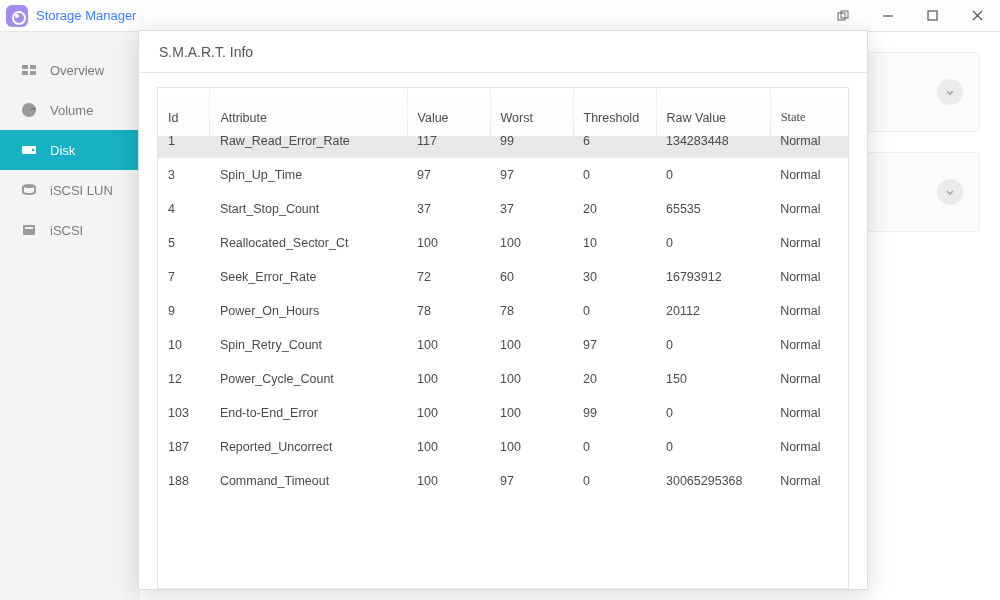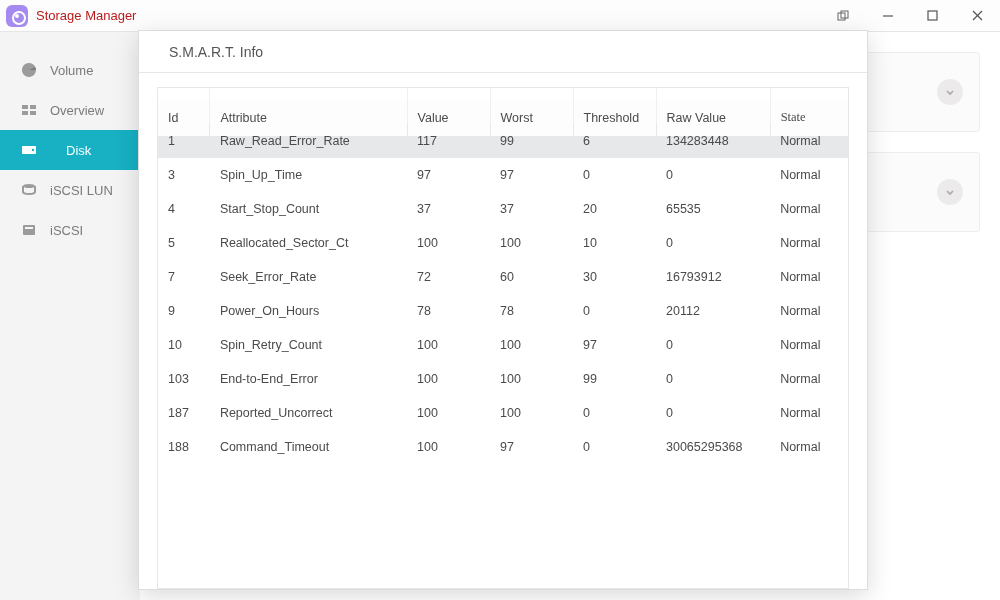--- a/index.html
+++ b/index.html
@@ -45,21 +45,21 @@
       content: "";
       position: absolute;
       width: 4px;
       height: 4px;
       top: 9px;
       left: 9px;
       border-radius: 50%;
       background: #fff;
     }
     .app-title {
-      color: #b91c1c;
+      color: #3b82f6;
       font-size: 13px;
       flex: 0 0 auto;
     }
     .titlebar-spacer {
       flex: 1;
     }
     .win-controls {
       display: flex;
       height: 100%;
     }
@@ -95,21 +95,20 @@
       width: 18px;
       height: 18px;
       margin-right: 12px;
       display: inline-flex;
       align-items: center;
       justify-content: center;
     }
     .side-item.active {
       background: #17b1c3;
       color: #fff;
-      gap: 16px;
     }
     .content {
       flex: 1;
       background: #fff;
       position: relative;
       overflow: hidden;
     }
     .bg-panel {
       margin: 20px;
       background: #fbfbfb;
@@ -141,21 +140,21 @@
       bottom: 10px;
       background: #fff;
       border: 1px solid #dcdcdc;
       box-shadow: 0 6px 24px rgba(0,0,0,0.15);
       display: flex;
       flex-direction: column;
     }
     .modal-title {
       height: 42px;
       line-height: 42px;
-      padding: 0 30px;
+      padding: 0 20px;
       font-size: 14px;
       color: #555;
       border-bottom: 1px solid #e6e6e6;
     }
     .table-wrap {
       flex: 1;
       padding: 14px 18px 0 18px;
       overflow: hidden;
       display: flex;
       flex-direction: column;
@@ -247,36 +246,36 @@
         </svg>
     </div>
   </div>
 </div>
 
 <div class="main">
   <div class="sidebar">
     <div class="side-item">
       <span class="icon">
         <svg width="16" height="16" viewBox="0 0 16 16" fill="#9b9b9b">
-            <path d="M8 1 A7 7 0 1 1 7.9 1 Z M8 8 L8 1 A7 7 0 0 1 14 5 Z" fill="#9b9b9b"></path>
-            <path d="M8 8 L14 5 A7 7 0 0 1 15 8 Z" fill="#7b7b7b"></path>
-          </svg>
-      </span>
-      <span>Volume</span>
-    </div>
-    <div class="side-item">
-      <span class="icon">
-        <svg width="16" height="16" viewBox="0 0 16 16" fill="#9b9b9b">
             <rect x="1" y="3" width="6" height="4"></rect>
             <rect x="9" y="3" width="6" height="4"></rect>
             <rect x="1" y="9" width="6" height="4"></rect>
             <rect x="9" y="9" width="6" height="4"></rect>
           </svg>
       </span>
       <span>Overview</span>
+    </div>
+    <div class="side-item">
+      <span class="icon">
+        <svg width="16" height="16" viewBox="0 0 16 16" fill="#9b9b9b">
+            <path d="M8 1 A7 7 0 1 1 7.9 1 Z M8 8 L8 1 A7 7 0 0 1 14 5 Z" fill="#9b9b9b"></path>
+            <path d="M8 8 L14 5 A7 7 0 0 1 15 8 Z" fill="#7b7b7b"></path>
+          </svg>
+      </span>
+      <span>Volume</span>
     </div>
     <div class="side-item active">
       <span class="icon">
         <svg width="16" height="16" viewBox="0 0 16 16" fill="#ffffff">
             <rect x="1" y="4" width="14" height="8" rx="1"></rect>
             <circle cx="12" cy="8" r="1.2" fill="#17b1c3"></circle>
           </svg>
       </span>
       <span>Disk</span>
     </div>
@@ -392,20 +391,29 @@
             <tr>
               <td>10</td>
               <td>Spin_Retry_Count</td>
               <td>100</td>
               <td>100</td>
               <td>97</td>
               <td>0</td>
               <td>Normal</td>
             </tr>
             <tr>
+              <td>12</td>
+              <td>Power_Cycle_Count</td>
+              <td>100</td>
+              <td>100</td>
+              <td>20</td>
+              <td>150</td>
+              <td>Normal</td>
+            </tr>
+            <tr>
               <td>103</td>
               <td>End-to-End_Error</td>
               <td>100</td>
               <td>100</td>
               <td>99</td>
               <td>0</td>
               <td>Normal</td>
             </tr>
             <tr>
               <td>187</td>

